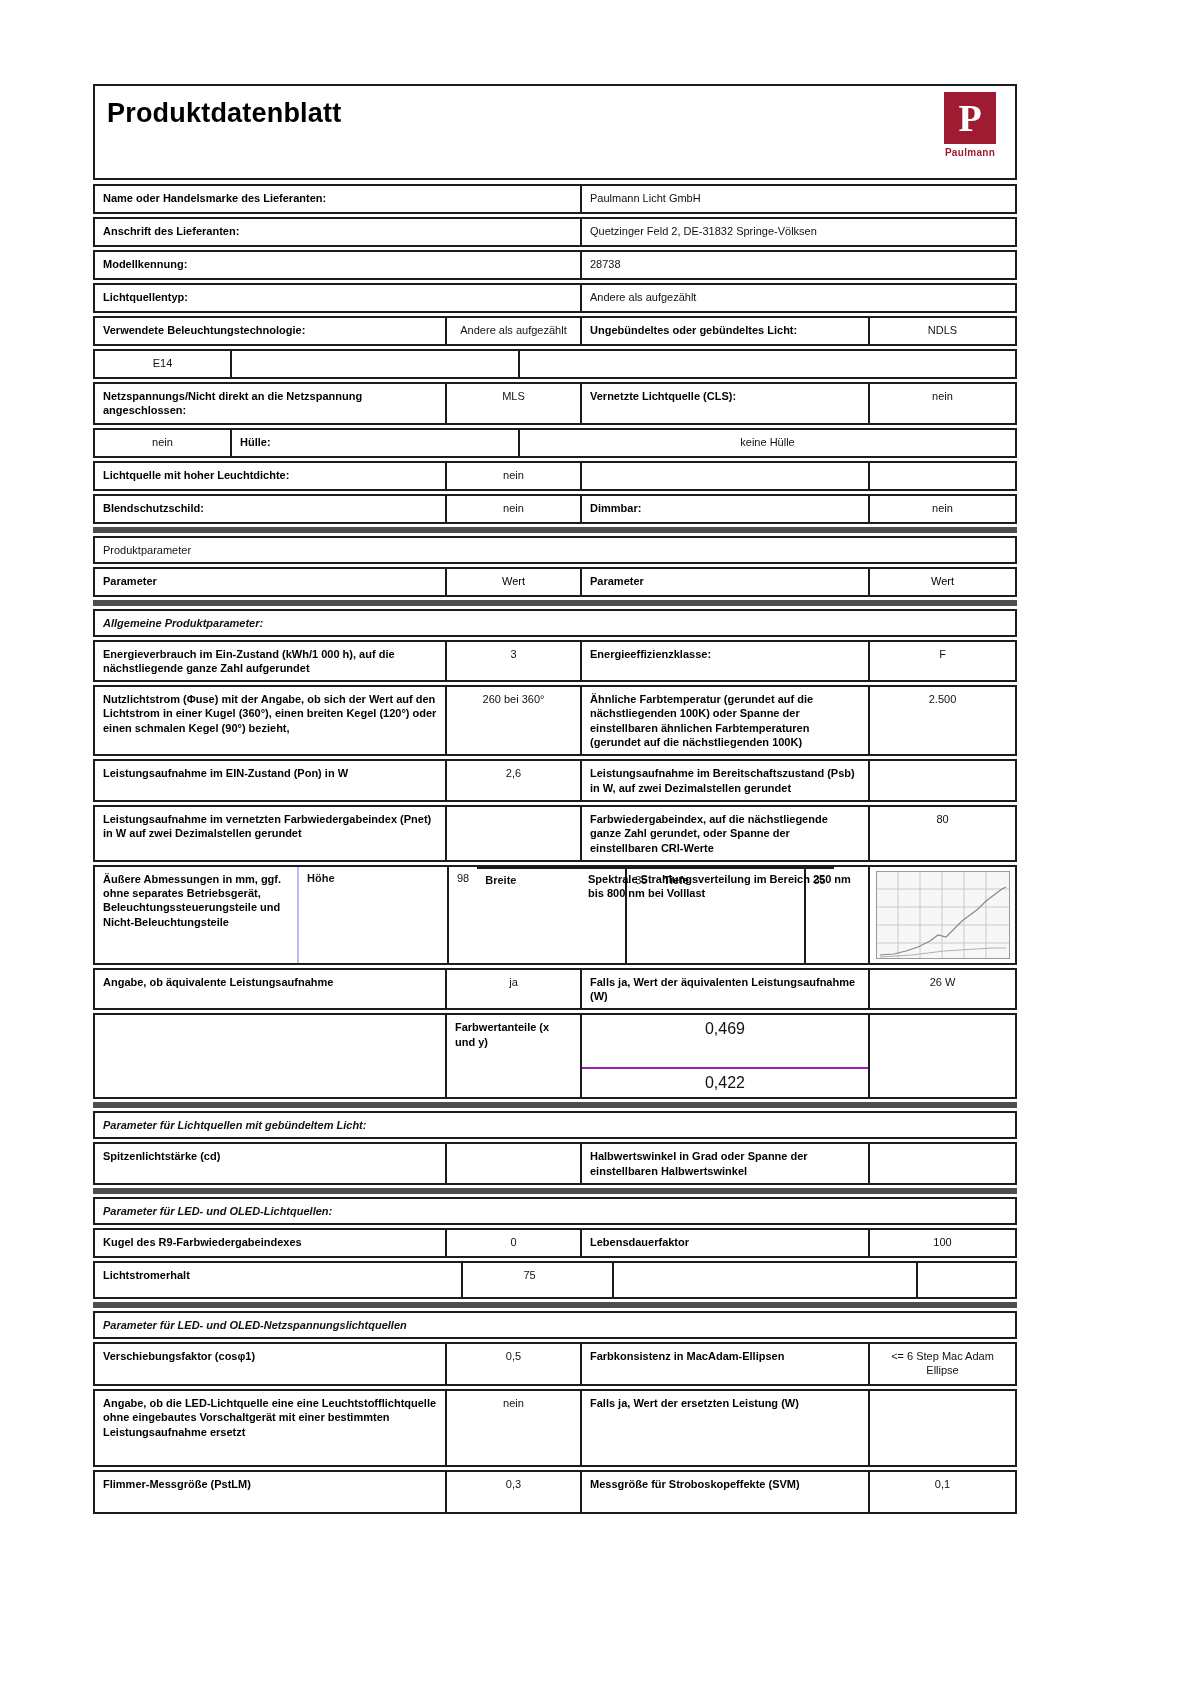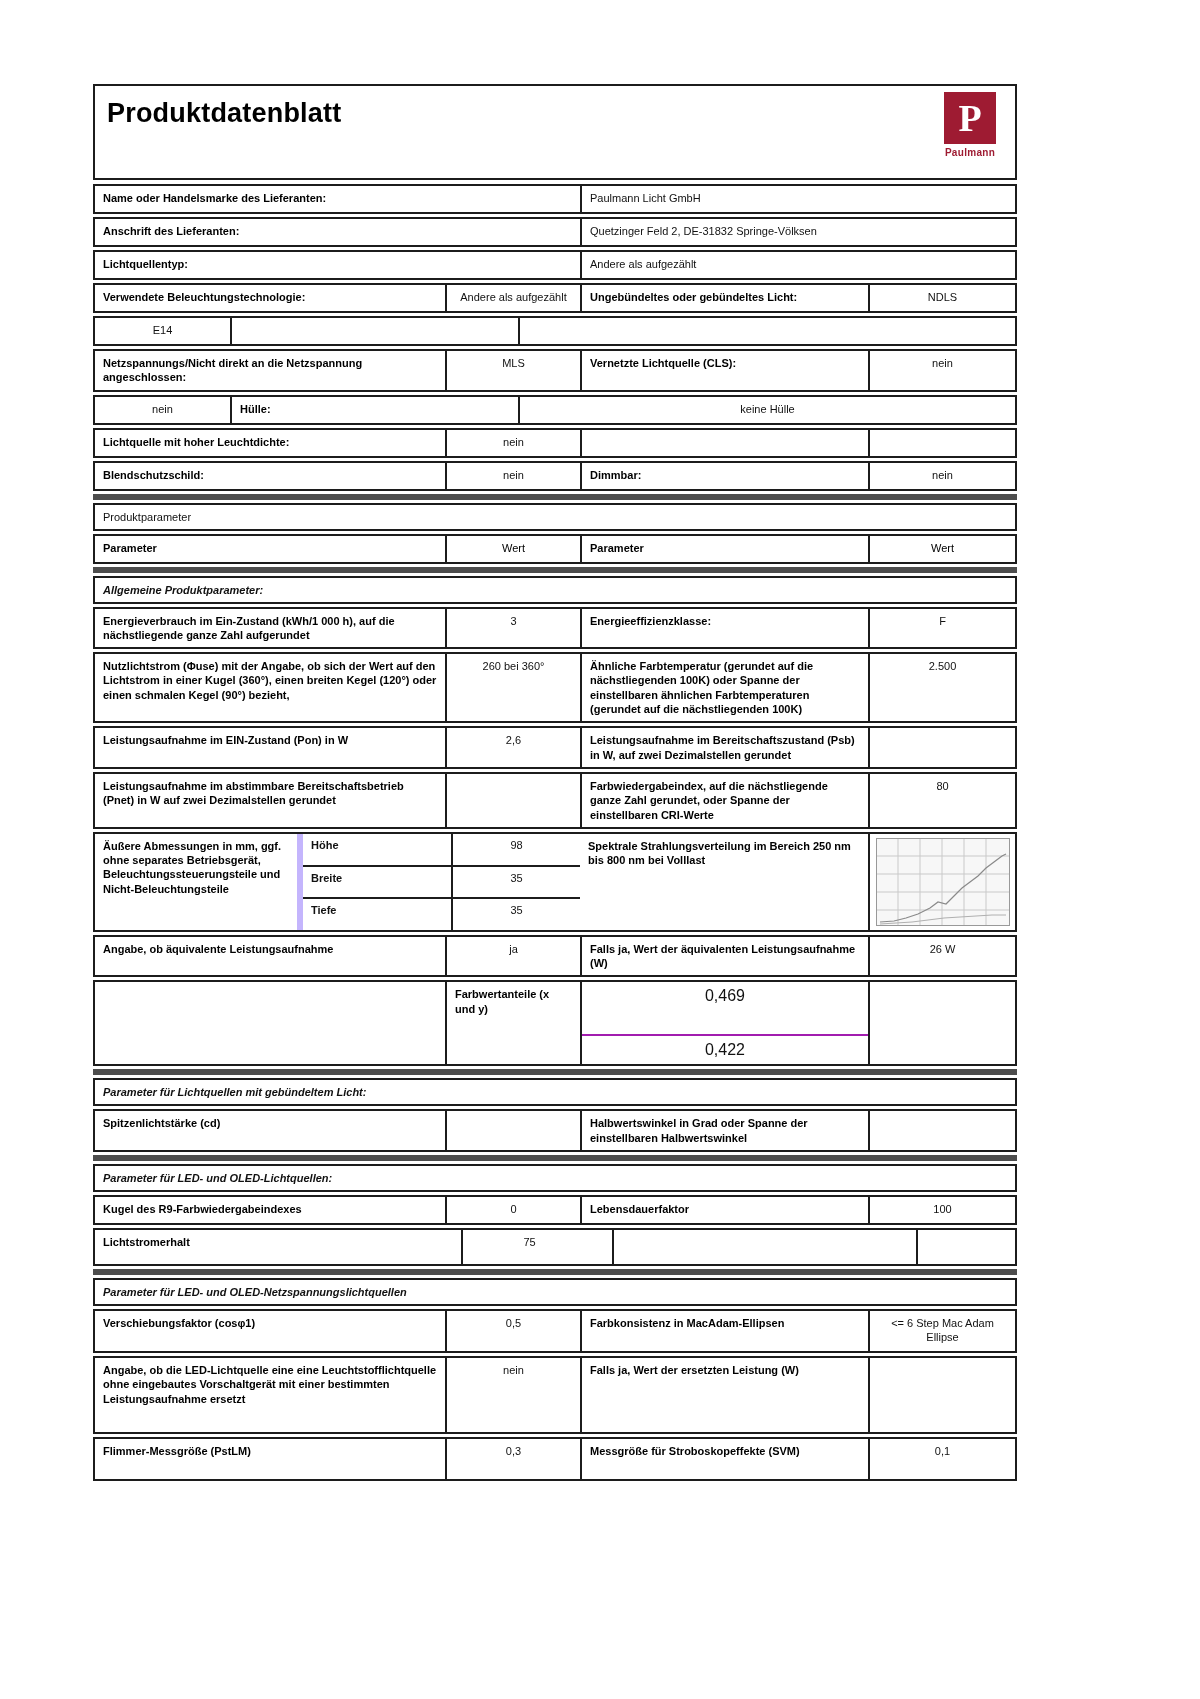--- a/index.html
+++ b/index.html
@@ -52,21 +52,21 @@
   
   .section-sep{height:6px;background:#4d4d4d;margin-bottom:3px;}
   .section-row{
     border:2px solid #1c1c1c;margin-bottom:3px;padding:6px 8px;
     font-size:11px;min-height:28px;background:#fff;
   }
   .section-row.italic{font-style:italic;font-weight:bold;}
 
   
   .dims-outer-label{width:202px;}
-  .dims-col{width:283px;display:flex;flex-direction:column;border-left:6px solid #c4b5fd;}
+  .dims-col{width:283px;display:flex;border-left:2px solid #c4b5fd;}
   .dims-sub{display:flex;flex:1;}
   .dims-sub + .dims-sub{border-top:2px solid #1c1c1c;}
   .dims-sub .sub-name{width:148px;padding:5px 8px;font-size:11px;font-weight:bold;}
   .dims-sub .sub-val{flex:1;border-left:2px solid #1c1c1c;padding:5px 8px;font-size:11px;text-align:center;}
 
   
   .stack{display:flex;flex-direction:column;border-left:2px solid #1c1c1c;}
   .stack .stack-cell{flex:1;padding:5px 8px;font-size:16px;text-align:center;}
   .stack .stack-cell + .stack-cell{border-top:2px solid #a21caf;margin-top:24px;}
   .stack + .cell{border-left:2px solid #1c1c1c;}
@@ -92,20 +92,24 @@
 
     <div class="row">
       <div class="cell lbl w-label2col">Name oder Handelsmarke des Lieferanten:</div>
       <div class="cell val-left w-value2col">Paulmann Licht GmbH</div>
     </div>
     <div class="row">
       <div class="cell lbl w-label2col">Anschrift des Lieferanten:</div>
       <div class="cell val-left w-value2col">Quetzinger Feld 2, DE-31832 Springe-Völksen</div>
     </div>
     <div class="row">
+      <div class="cell lbl w-label2col">Modellkennung:</div>
+      <div class="cell val-left w-value2col">28738</div>
+    </div>
+    <div class="row">
       <div class="cell lbl w-label2col">Lichtquellentyp:</div>
       <div class="cell val-left w-value2col">Andere als aufgezählt</div>
     </div>
 
     <div class="row">
       <div class="cell lbl c1">Verwendete Beleuchtungstechnologie:</div>
       <div class="cell val c2">Andere als aufgezählt</div>
       <div class="cell lbl c3">Ungebündeltes oder gebündeltes Licht:</div>
       <div class="cell val c4">NDLS</div>
     </div>
@@ -163,21 +167,21 @@
       <div class="cell lbl c3">Ähnliche Farbtemperatur (gerundet auf die nächstliegenden 100K) oder Spanne der einstellbaren ähnlichen Farbtemperaturen (gerundet auf die nächstliegenden 100K)</div>
       <div class="cell val c4">2.500</div>
     </div>
     <div class="row">
       <div class="cell lbl c1">Leistungsaufnahme im EIN-Zustand (Pon) in W</div>
       <div class="cell val c2">2,6</div>
       <div class="cell lbl c3">Leistungsaufnahme im Bereitschaftszustand (Psb) in W, auf zwei Dezimalstellen gerundet</div>
       <div class="cell val c4"></div>
     </div>
     <div class="row">
-      <div class="cell lbl c1">Leistungsaufnahme im abstimmbare Bereitschaftsbetrieb (Pnet) in W auf zwei Dezimalstellen gerundet</div>
+      <div class="cell lbl c1">Leistungsaufnahme im vernetzten Farbwiedergabeindex (Pnet) in W auf zwei Dezimalstellen gerundet</div>
       <div class="cell val c2"></div>
       <div class="cell lbl c3">Farbwiedergabeindex, auf die nächstliegende ganze Zahl gerundet, oder Spanne der einstellbaren CRI-Werte</div>
       <div class="cell val c4">80</div>
     </div>
 
     <div class="row" style="min-height:100px;">
       <div class="cell lbl dims-outer-label">Äußere Abmessungen in mm, ggf. ohne separates Betriebsgerät, Beleuchtungssteuerungsteile und Nicht-Beleuchtungsteile</div>
       <div class="dims-col">
         <div class="dims-sub">
           <div class="sub-name">Höhe</div>

